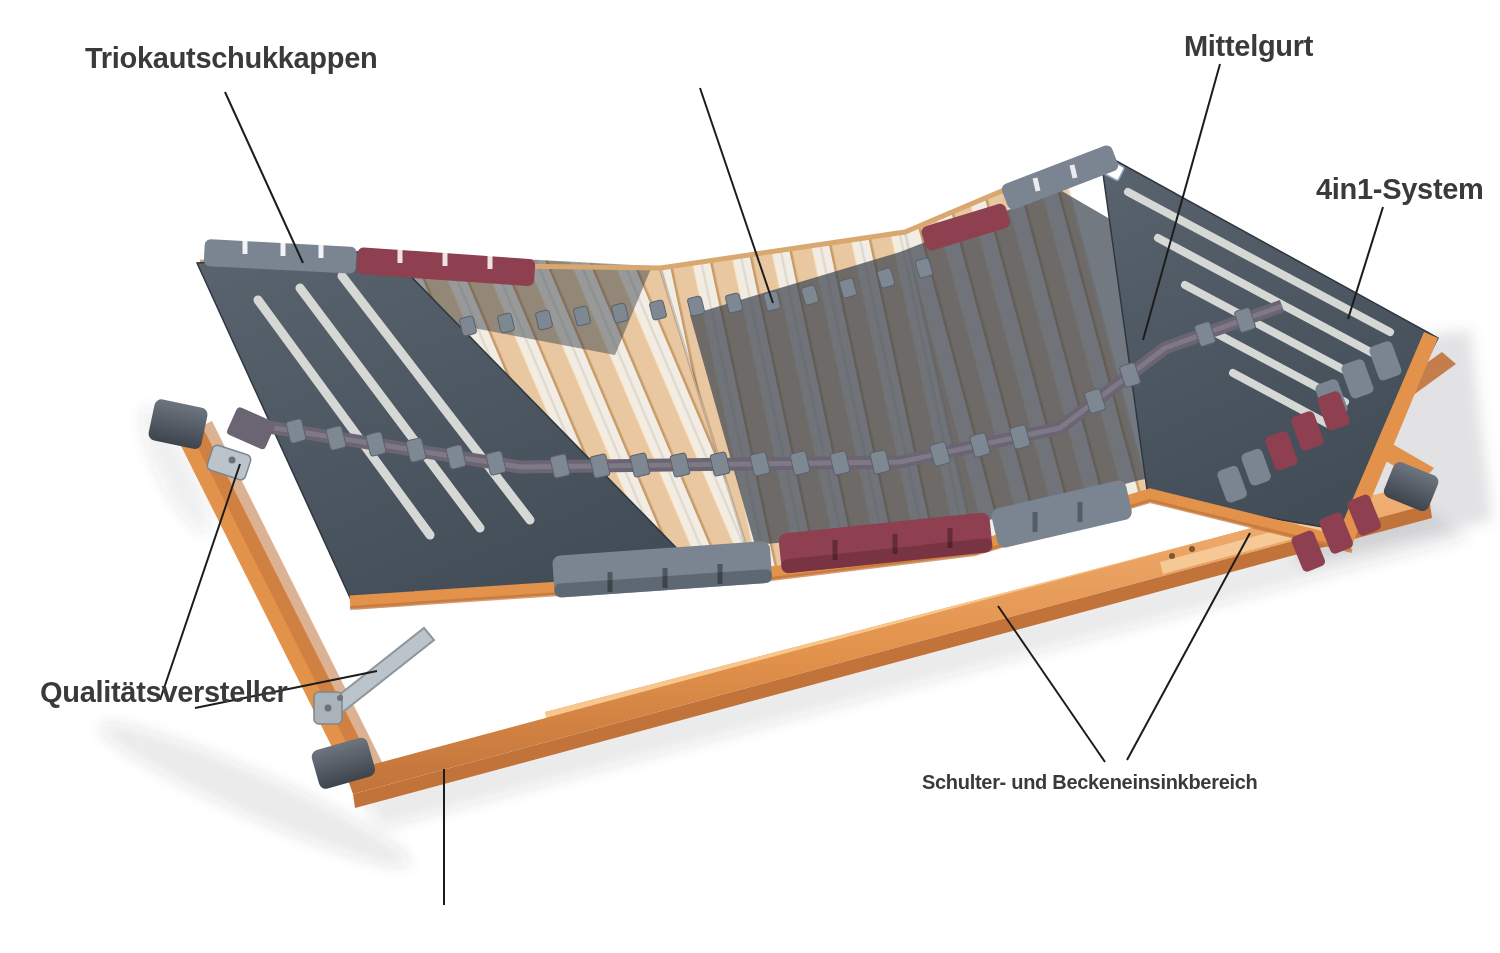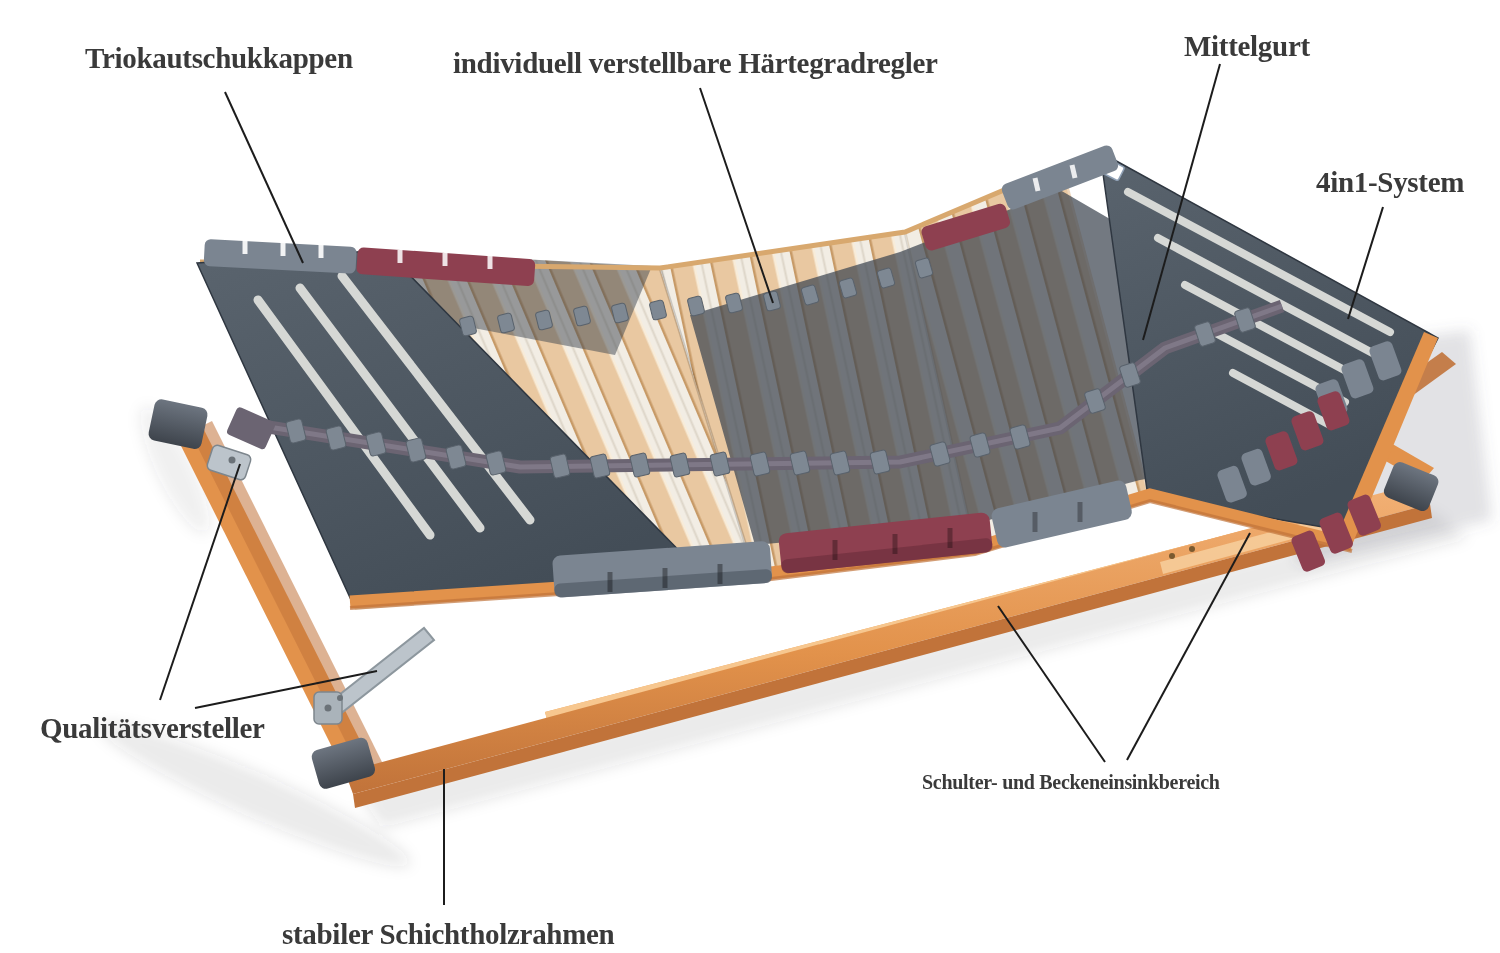--- a/index.html
+++ b/index.html
@@ -1,17 +1,17 @@
 <!DOCTYPE html>
 <html style="--white: #ffffff; --ink: #3a3a3a; --line: #1c1c1c; --wood: #e2924b; --wood_light: #f2b176; --wood_dark: #c1733a; --wood_bright: #efa75e; --slat: #e9c8a1; --slat_edge: #c79a67; --slat_gap: #f2ede4; --panel_dark: #434d57; --panel_light: #5a646e; --slot: #d6d8d5; --cap_gray: #7b8591; --cap_gray_dark: #525b66; --cap_red: #8e4050; --cap_red_dark: #6f2f3d; --belt: #6b6472; --tab: #7e8893; --metal: #bcc4cb; --zone: #3d4550; --corner_cap: #555c66;"><head>
 <meta charset="utf-8">
 <style>
   html,body{margin:0;padding:0;background:#fff;}
   .stage{position:relative;width:1500px;height:953px;background:var(--white,#fff);overflow:hidden;
-         font-family:Liberation Serif, serif;}
+         font-family:Liberation Sans, sans-serif;}
   .scene{position:absolute;left:0;top:0;}
   .label{position:absolute;font-weight:bold;font-size:29px;letter-spacing:-0.3px;
          color:var(--ink,#3a3a3a);white-space:nowrap;line-height:1;}
   .label.small{font-size:20px;}
   .leader{stroke:var(--line,#1c1c1c);stroke-width:2;fill:none;}
 </style>
 </head>
 <body>
 
 <div class="stage">
@@ -272,20 +272,18 @@
     <line class="leader" x1="1383" y1="207" x2="1348" y2="319"></line>
     <line class="leader" x1="160" y1="700" x2="240" y2="464"></line>
     <line class="leader" x1="195" y1="708" x2="377" y2="671"></line>
     <line class="leader" x1="1105" y1="762" x2="998" y2="606"></line>
     <line class="leader" x1="1127" y1="760" x2="1250" y2="533"></line>
     <line class="leader" x1="444" y1="905" x2="444" y2="769"></line>
   </g>
 </svg>
 
 <div class="label" style="left:85px;  top:44px">Triokautschukkappen</div>
-<div class="label" style="left:453px; top:49px">individuell verstellbare Härtegradregler</div>
 <div class="label" style="left:1184px;top:32px">Mittelgurt</div>
-<div class="label" style="left:1316px;top:168px">4in1-System</div>
-<div class="label" style="left:40px;  top:714px">Qualitätsversteller</div>
+<div class="label" style="left:1316px;top:175px">4in1-System</div>
+<div class="label" style="left:40px;  top:678px">Qualitätsversteller</div>
 <div class="label small" style="left:922px; top:772px">Schulter- und Beckeneinsinkbereich</div>
-<div class="label" style="left:282px; top:920px">stabiler Schichtholzrahmen</div>
 
 </div>
 
 </body></html>

